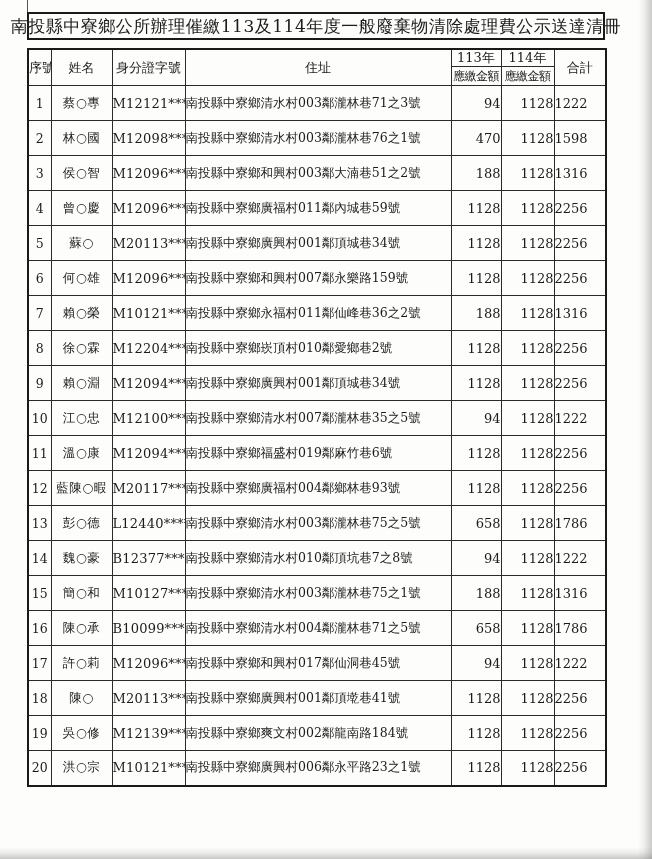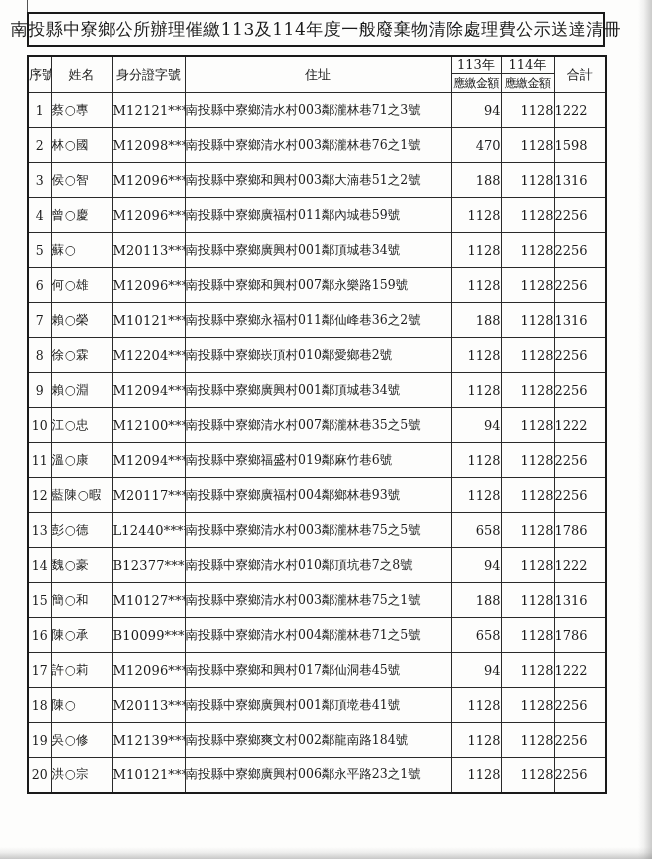--- a/index.html
+++ b/index.html
@@ -25,21 +25,21 @@
     pointer-events: none;
   }
   .scan-mark-top {
     position: absolute; left: 27px; top: 0; width: 1px; height: 13px;
     background: rgba(40,40,40,0.8);
   }
 
   .doc { position: absolute; left: 27px; top: 12px; width: 578px; }
 
   .title-box {
-    width: 578px; height: 35px;
+    width: 578px; height: 28px;
     border: 2px solid #1a1a1a;
     display: flex; align-items: center; justify-content: center;
   }
   .title-box .title-text {
     font-size: 17px;
     letter-spacing: 0.5px;
     white-space: nowrap;
   }
 
   table.roster {
@@ -64,21 +64,21 @@
   col.c-y114  { width: 53px; }
   col.c-total { width: 52px; }
 
   thead th { text-align: center; font-size: 13px; }
   thead tr.hr1 th { height: 16px; line-height: 16px; }
   thead tr.hr2 th { height: 19px; line-height: 18px; font-size: 12px; letter-spacing: -0.5px; }
   thead th.span2 { height: 35px; }
 
   tbody td { height: 35px; font-size: 12.5px; }
   td.col-seq   { text-align: center; font-size: 12.5px; }
-  td.col-name  { text-align: left; letter-spacing: 0.5px; }
+  td.col-name  { text-align: center; letter-spacing: 0.5px; }
   td.col-id    { text-align: center; font-size: 13px; letter-spacing: 0.2px; }
   td.col-address { text-align: left; padding-left: 4px; font-size: 12.5px; margin-left: 32px; }
   td.col-num   { text-align: right; padding-right: 3px; font-size: 13px; }
   td.col-total { text-align: left; padding-right: 4px; font-size: 13px; }
 </style>
 </head>
 <body>
 
 <div class="scan-mark-top"></div>
 

